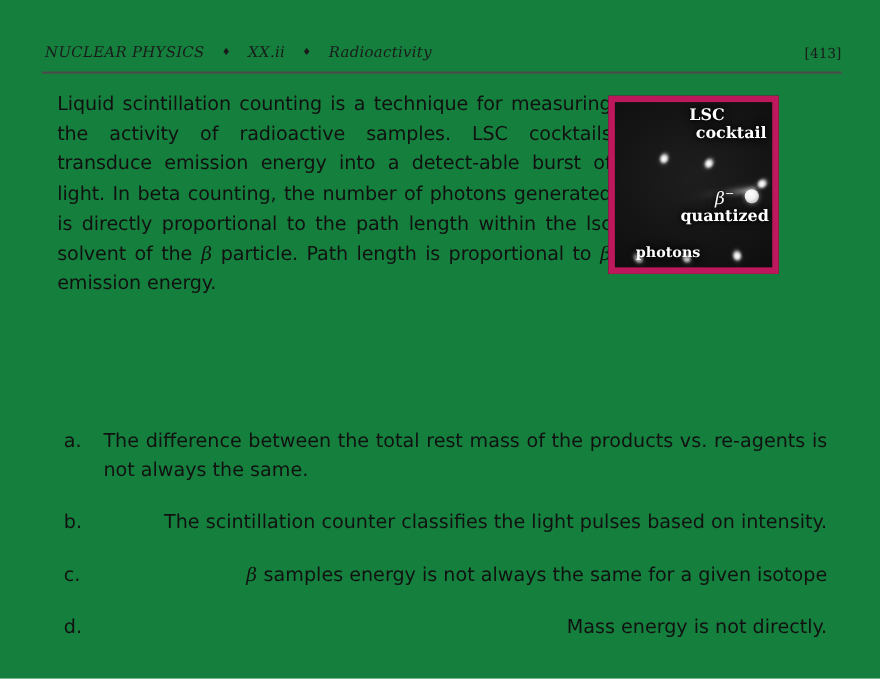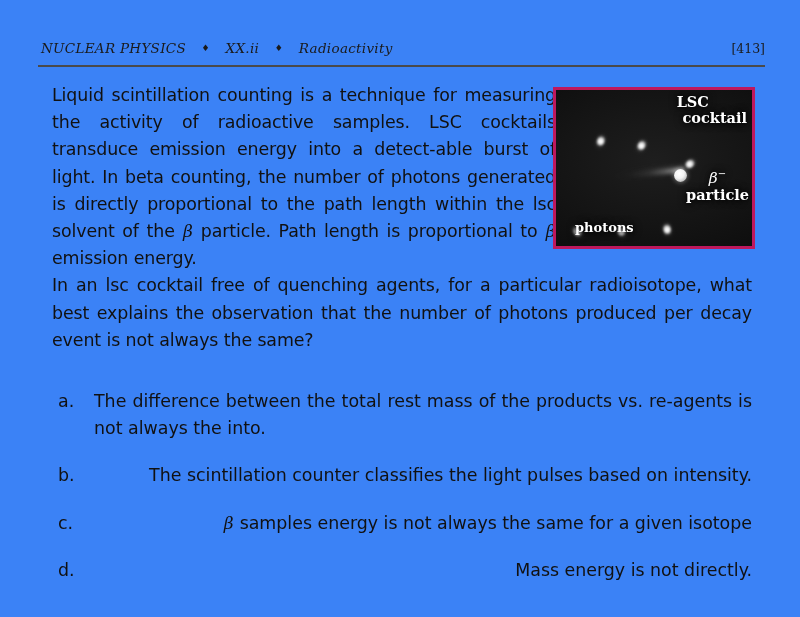--- a/index.html
+++ b/index.html
@@ -12,21 +12,21 @@
     height: 617px;
     overflow: hidden;
     font-family: "DejaVu Sans", sans-serif;
     color: #111111;
     position: relative;
   }
 
   .page {
     position: absolute;
     inset: 0;
-    background: #3b82f6;
+    background: #15803d;
   }
 
   
   .header {
     position: absolute;
     left: 38px;
     top: 40px;
     width: 727px;
     height: 22px;
   }
@@ -93,24 +93,24 @@
   }
   .para-tail {
     text-align: justify;
   }
 
   
   .figure {
     position: absolute;
     left: 553px;
     top: 87px;
-    width: 202px;
+    width: 155px;
     height: 162px;
     background: #0b0b0b;
-    border: 3px solid #be185d;
+    border: 6px solid #be185d;
     box-sizing: border-box;
     overflow: hidden;
   }
   .fig-inner {
     position: absolute;
     inset: 0;
     background:
       radial-gradient(ellipse 150% 120% at 50% 45%, #1e1e1e 0%, #0d0d0d 60%, #070707 100%);
   }
   .photon {
@@ -255,21 +255,20 @@
       <span class="hdr-sep">♦</span>
       <span class="hdr-seg">Radioactivity</span>
     </div>
     <div class="header-right">[413]</div>
   </div>
   <div class="rule"></div>
 
   <div class="body-text">
     <div class="float-fig"></div>
     <span>Liquid scintillation counting is a technique for measuring the activity of radioactive samples.  LSC cocktails transduce emission energy into a detect-able burst of light.  In beta counting, the number of photons generated is directly proportional to the path length within the lsc solvent of the </span><span class="beta">β</span><span> particle. Path length is proportional to </span><span class="beta">β</span><span> emission energy.</span>
-    <div class="para-tail">In an lsc cocktail free of quenching agents, for a particular radioisotope, what best explains the observation that the number of photons produced per decay event is not always the same?</div>
   </div>
 
   <div class="figure">
     <div class="fig-inner"></div>
 
     <div class="photon" style="left:41px; top:11px; width:12px; height:34px; transform:rotate(200deg);">
       <div class="tail"></div>
       <div class="head"></div>
     </div>
     <div class="photon" style="left:83px; top:20px; width:12px; height:30px; transform:rotate(212deg);">
@@ -295,29 +294,29 @@
 
     <div class="beta-track"></div>
     <div class="beta-dot"></div>
 
     <div class="fig-label label-lsc">
       <span class="l1">LSC</span>
       <span class="l2">cocktail</span>
     </div>
     <div class="fig-label label-beta">
       <span class="sym"><span>β</span><span class="sup">−</span></span>
-      <span class="word">particle</span>
+      <span class="word">quantized</span>
     </div>
     <div class="fig-label label-photons">photons</div>
   </div>
 
   <div class="options">
     <div class="option">
       <span class="opt-marker">a.</span>
-      <span class="opt-text justify">The difference between the total rest mass of the products vs. re-agents is not always the into.</span>
+      <span class="opt-text justify">The difference between the total rest mass of the products vs. re-agents is not always the same.</span>
     </div>
     <div class="option">
       <span class="opt-marker">b.</span>
       <span class="opt-text">The scintillation counter classifies the light pulses based on intensity.</span>
     </div>
     <div class="option">
       <span class="opt-marker">c.</span>
       <span class="opt-text"><span class="beta">β</span><span> samples energy is not always the same for a given isotope</span></span>
     </div>
     <div class="option">

